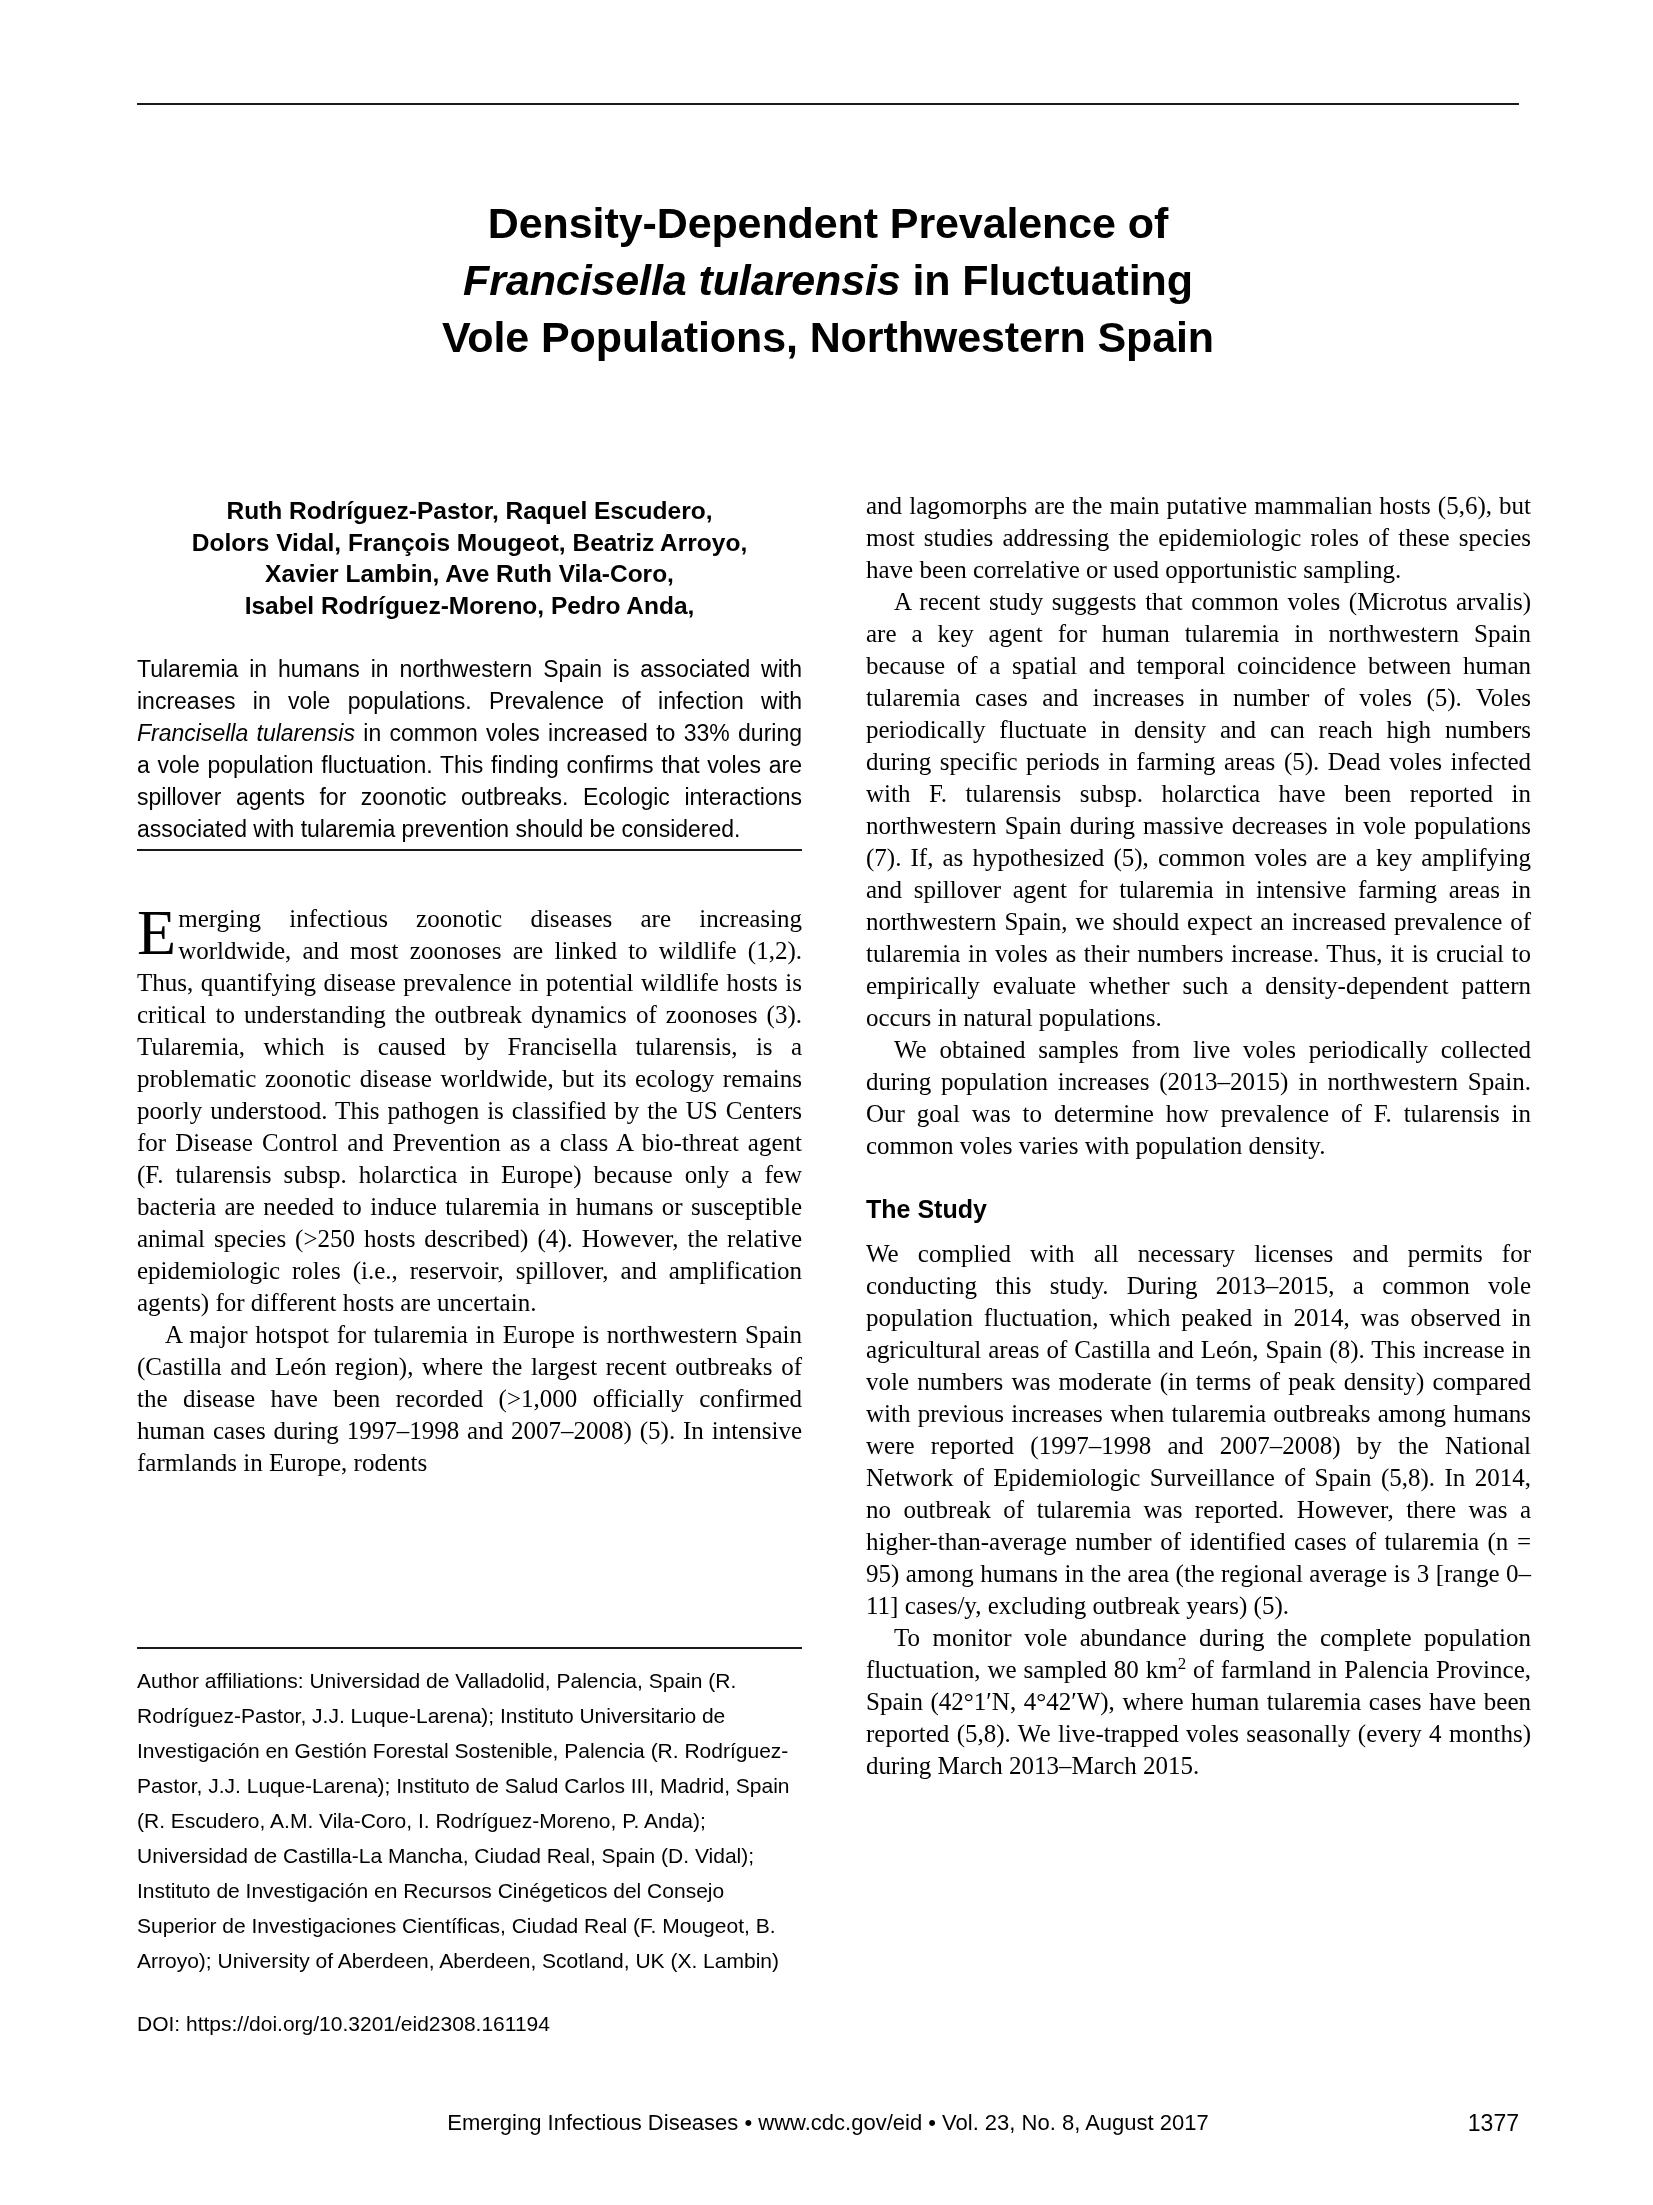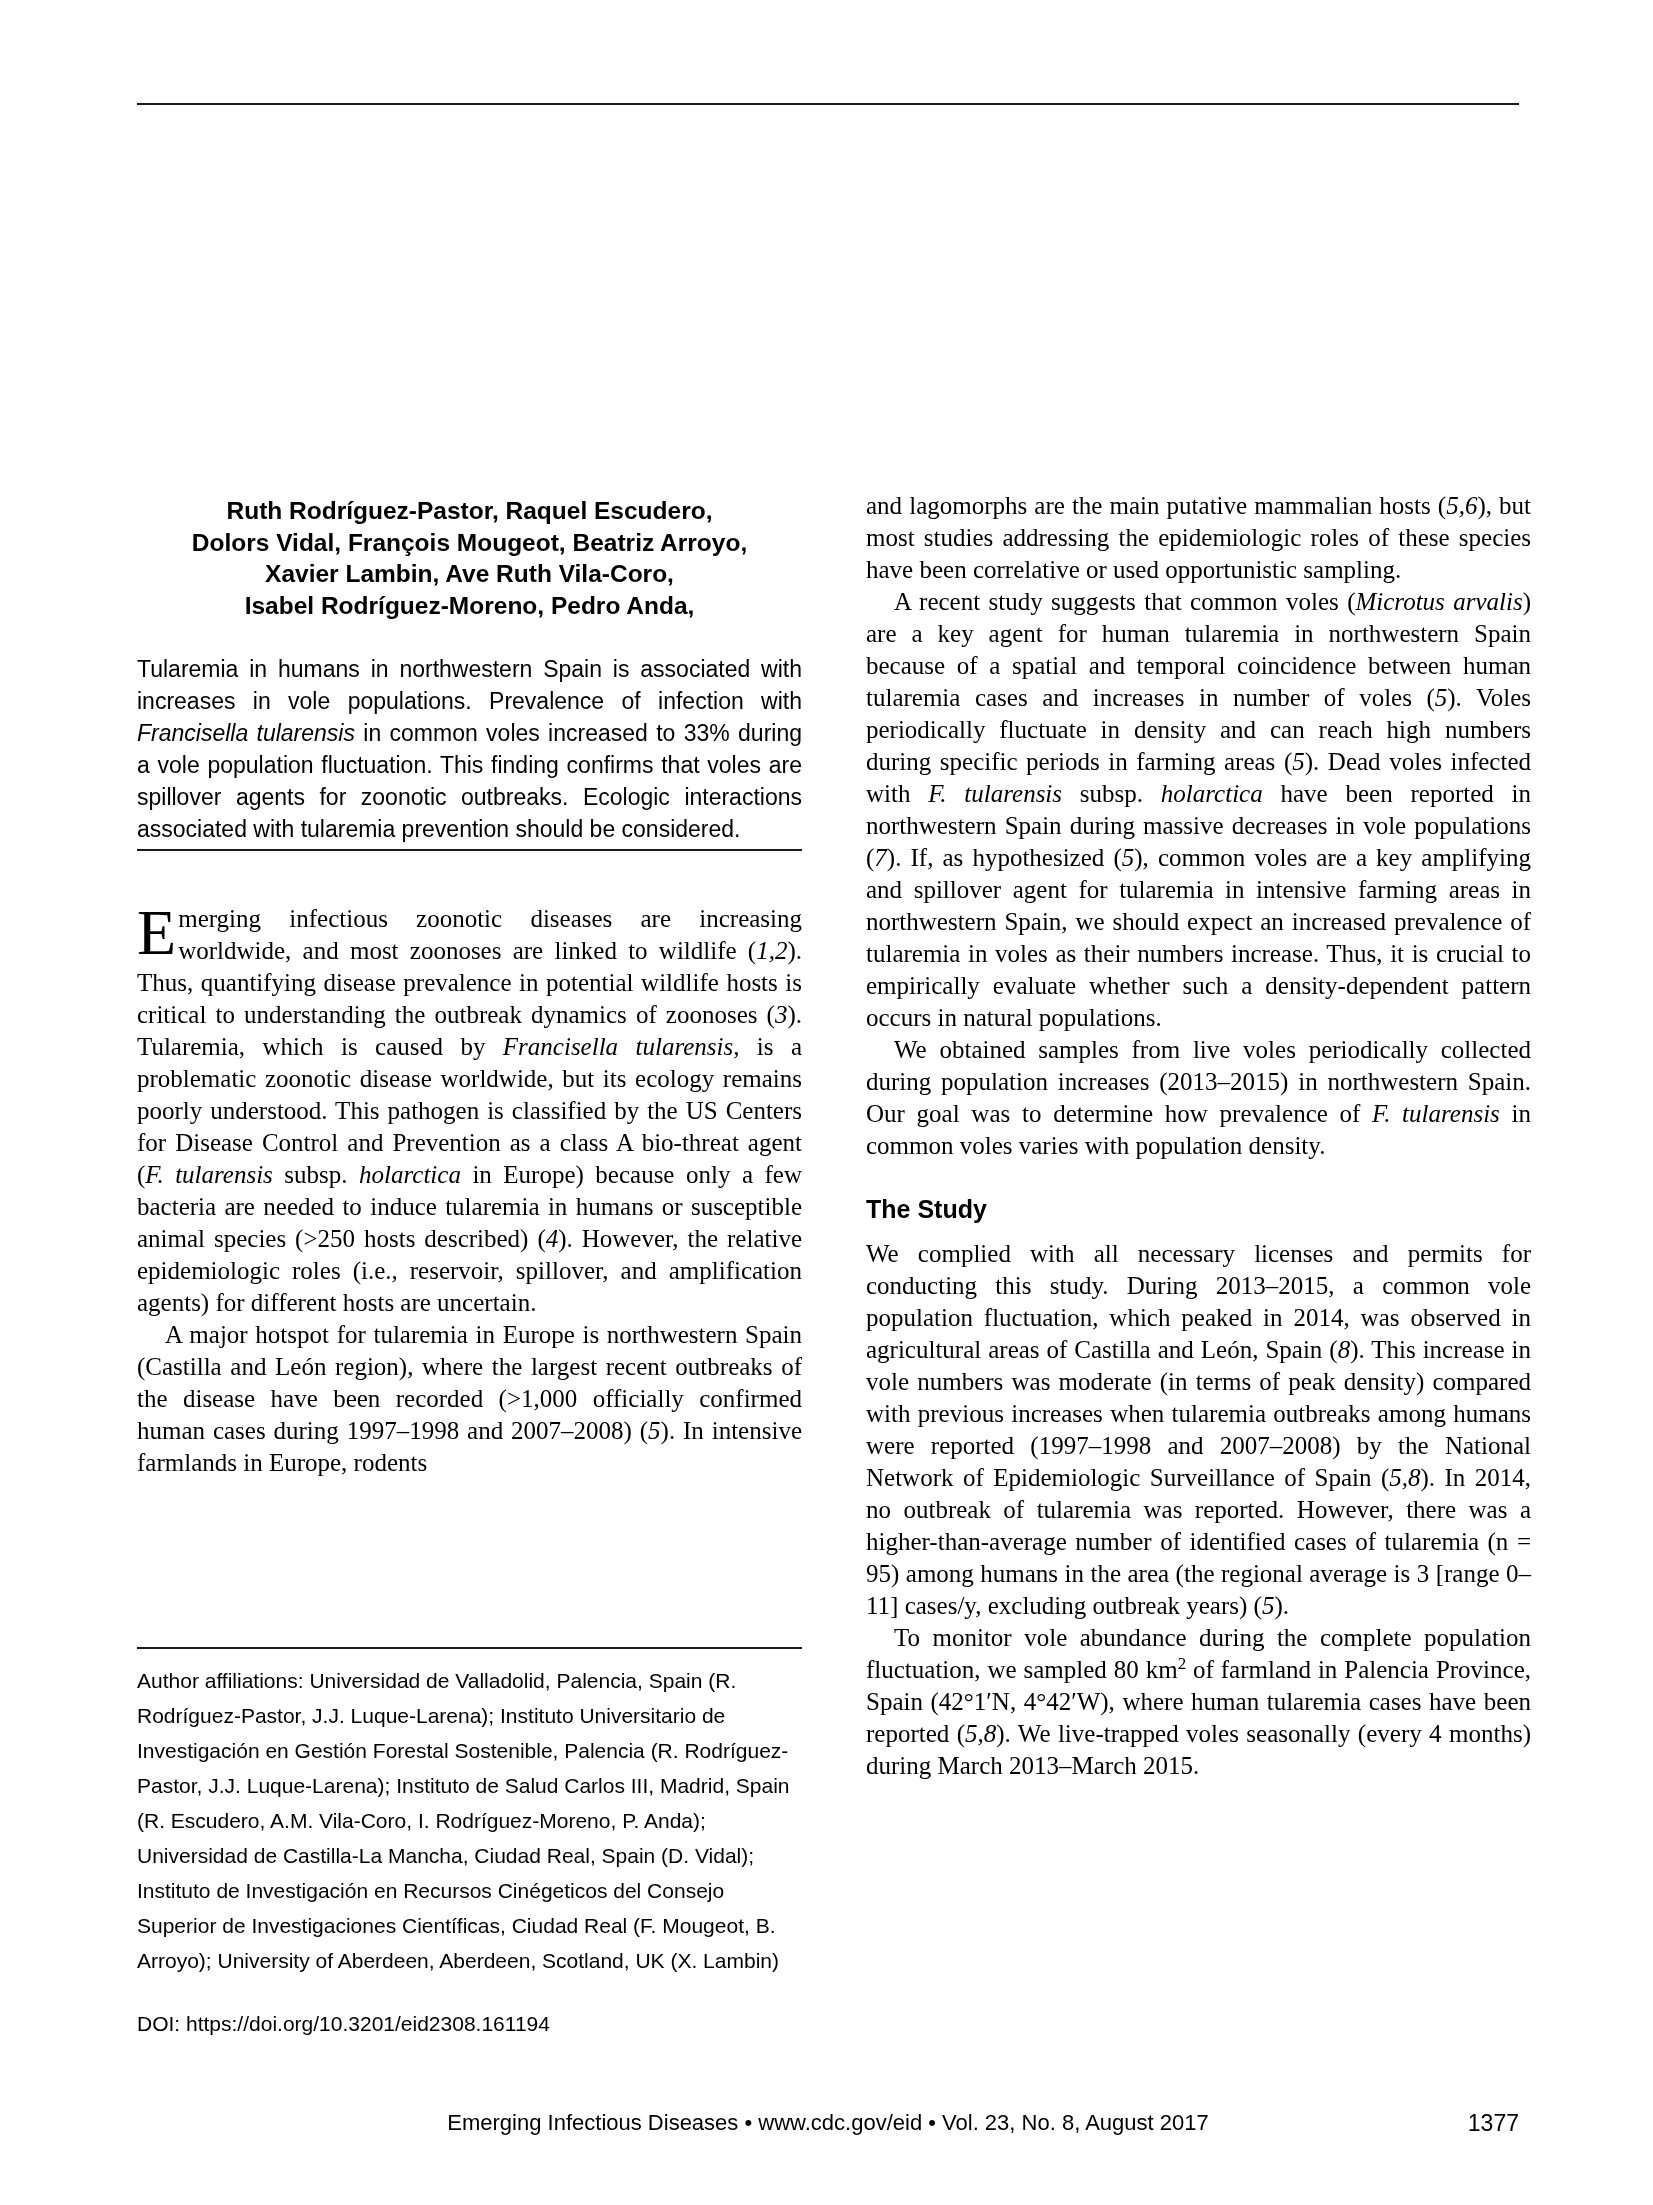--- a/index.html
+++ b/index.html
@@ -94,21 +94,21 @@
     font-family: "Liberation Serif", "DejaVu Serif", serif;
     font-size: 25px;
     line-height: 32px;
     text-align: justify;
     text-justify: inter-word;
     hyphens: manual;
     margin: 0;
     text-indent: 28px;
   }
   .body-p.noindent { text-indent: 0; }
-  .body-p .it { font-style: italic; }
+  .body-p .it { }
 
   .lead-wrap { margin-top: 52px; }
   .lead-wrap .body-p { text-indent: 0; }
   .dropcap {
     float: left;
     font-family: "Liberation Serif", "DejaVu Serif", serif;
     font-size: 64px;
     line-height: 55px;
     padding: 0 2.1px 0 0;
     margin: 1.4px 0 0 0;
@@ -178,20 +178,25 @@
 
   sup { font-size: 0.68em; vertical-align: super; line-height: 0; }
 </style>
 </head>
 <body>
 
 <div class="page">
 
   <div class="top-rule"></div>
 
+  <div class="title-block">
+    <span class="title-line">Density-Dependent Prevalence of</span>
+    <span class="title-line"><span class="it">Francisella tularensis</span><span> in Fluctuating</span></span>
+    <span class="title-line">Vole Populations, Northwestern Spain</span>
+  </div>
 
   <div class="col col-left">
 
     <div class="authors">
       <span class="aline">Ruth Rodríguez-Pastor, Raquel Escudero,</span>
       <span class="aline">Dolors Vidal, François Mougeot, Beatriz Arroyo,</span>
       <span class="aline">Xavier Lambin, Ave Ruth Vila-Coro,</span>
       <span class="aline">Isabel Rodríguez-Moreno, Pedro Anda,</span>
     </div>
 

